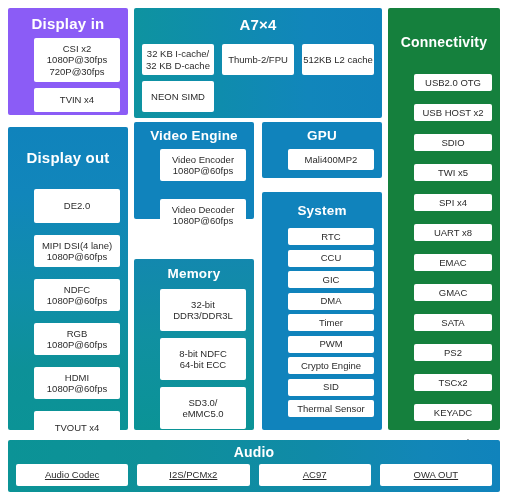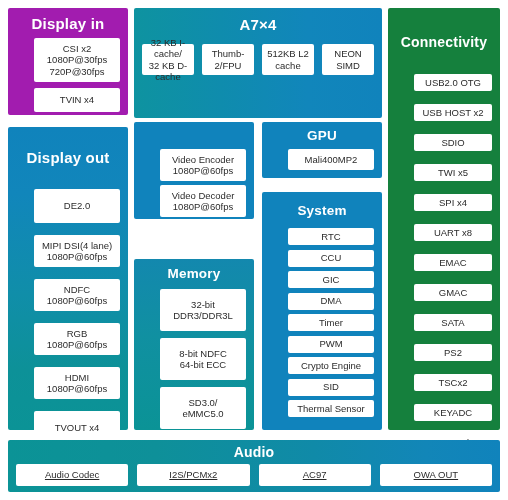--- a/index.html
+++ b/index.html
@@ -18,21 +18,21 @@
   }
   .items{position:absolute;left:8px;right:8px;display:flex;flex-direction:column;padding-left:18px;}
   .cell{
     background:#ffffff;color:#2b2b2b;border-radius:2px;
     display:flex;flex-direction:column;align-items:center;justify-content:center;
     text-align:center;line-height:1.18;box-sizing:border-box;
   }
   .cell span{display:block;}
 
   
-  #display-in{left:8px;top:8px;width:120px;height:107px;background:#a21caf;}
+  #display-in{left:8px;top:8px;width:120px;height:107px;background:#8b5cf6;}
   #display-in .block-title{font-size:15px;padding-top:7px;}
   #display-in .items{top:30px;gap:6px;}
   #display-in .cell:nth-child(1){height:44px;font-size:9.5px;}
   #display-in .cell:nth-child(2){height:24px;font-size:9.5px;}
 
   
   #display-out{left:8px;top:127px;width:120px;height:303px;
     background:linear-gradient(180deg,#1083bc 0%,#1186bb 22%,#108ea9 55%,#0d9198 80%,#0b9396 100%);}
   #display-out .block-title{font-size:15px;padding-top:22px;}
   #display-out .items{top:62px;gap:12px;}
@@ -42,27 +42,27 @@
   #display-out .cell:nth-child(3),
   #display-out .cell:nth-child(4),
   #display-out .cell:nth-child(5){height:32px;}
   #display-out .cell:nth-child(6){height:34px;}
 
   
   #a7{left:134px;top:8px;width:248px;height:110px;
     background:linear-gradient(90deg,#0e93a0 0%,#0f8cad 35%,#1186bb 70%,#1083bc 100%);}
   #a7 .block-title{font-size:15px;padding-top:8px;}
   #a7 .grid{position:absolute;left:8px;right:8px;top:36px;
-    display:grid;grid-template-columns:1fr 1fr 1fr 1fr;gap:6px 8px;}
+    display:grid;grid-template-columns:1fr 1fr 1fr;gap:6px 8px;}
   #a7 .cell{height:31px;font-size:9.5px;}
 
   
   #video-engine{left:134px;top:122px;width:120px;height:97px;background:#1083bc;}
   #video-engine .block-title{font-size:13.5px;padding-top:6px;}
-  #video-engine .items{top:27px;gap:4px;}
+  #video-engine .items{top:27px;gap:18px;}
   #video-engine .cell{height:32px;font-size:9.5px;}
 
   
   #memory{left:134px;top:259px;width:120px;height:171px;
     background:linear-gradient(180deg,#1388ae 0%,#1090a1 45%,#0b9396 100%);}
   #memory .block-title{font-size:13.5px;padding-top:7px;}
   #memory .items{top:30px;gap:7px;justify-content:center;}
   #memory .cell{height:42px;font-size:9.5px;}
 
   
@@ -151,20 +151,21 @@
         <div class="cell">
           <span>512KB L2 cache</span>
         </div>
         <div class="cell">
           <span>NEON SIMD</span>
         </div>
       </div>
   </div>
 
   <div class="block" id="video-engine">
+    <div class="block-title">Video Engine</div>
     <div class="items">
         <div class="cell">
           <span>Video Encoder</span>
           <span>1080P@60fps</span>
         </div>
         <div class="cell">
           <span>Video Decoder</span>
           <span>1080P@60fps</span>
         </div>
       </div>

